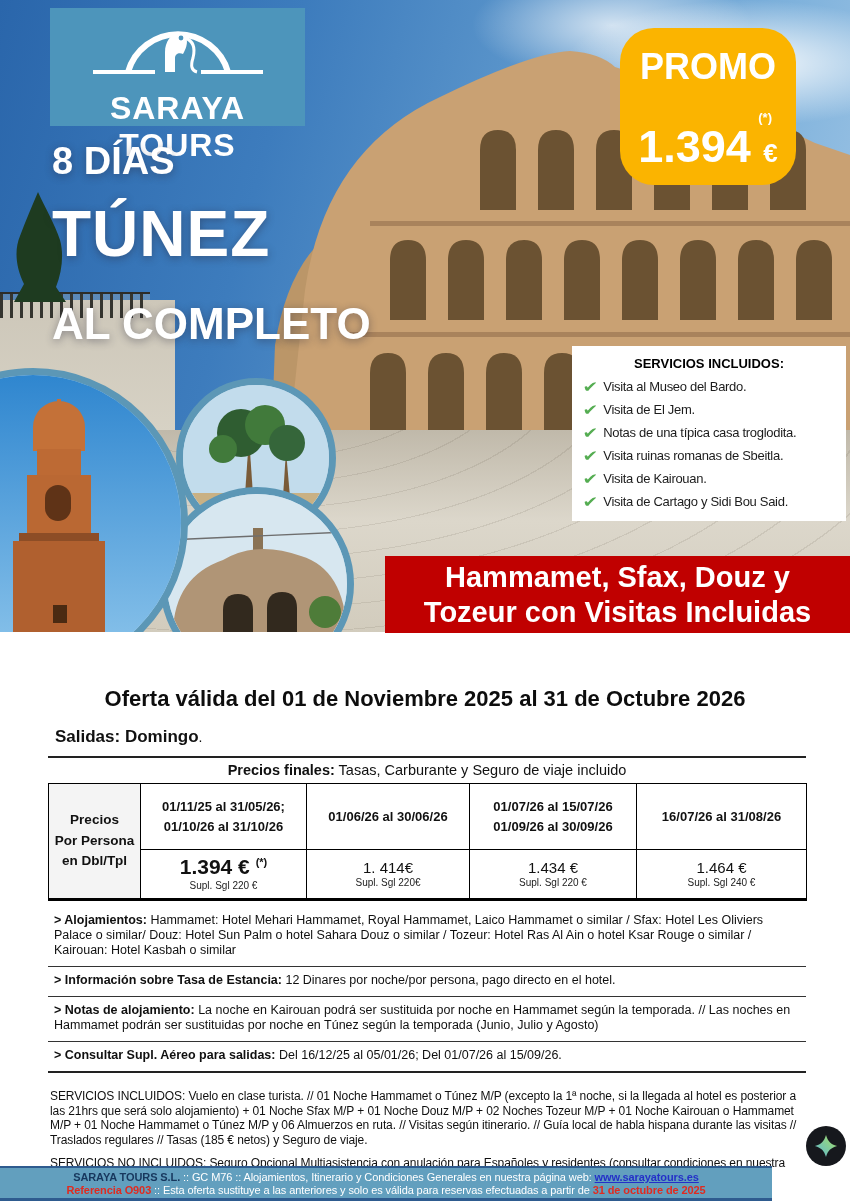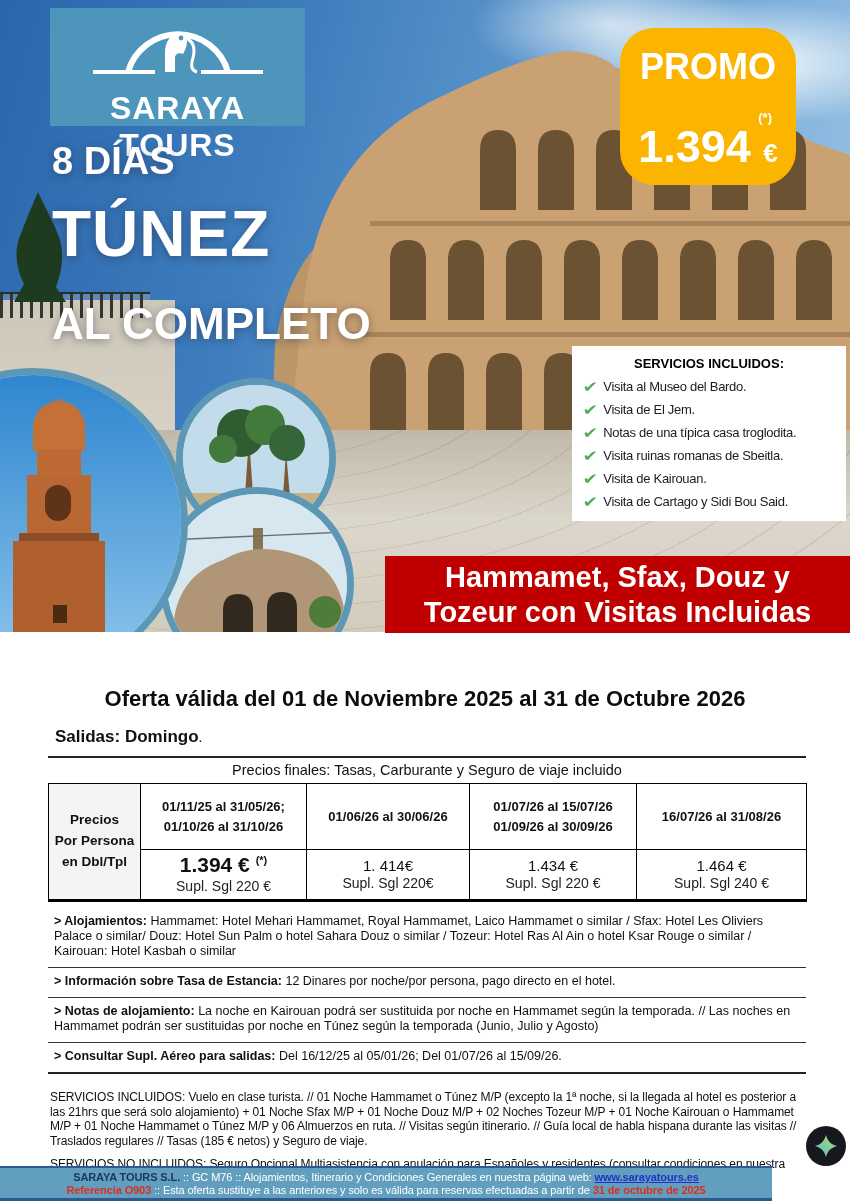--- a/index.html
+++ b/index.html
@@ -52,30 +52,30 @@
     display:flex; flex-direction:column; justify-content:center; text-align:center; color:#fff; font-weight:bold; font-size:29px; line-height:35px; }
 
   
   .content { position:absolute; left:0; top:632px; width:850px; color:#111; }
   .validity { margin-top:54px; text-align:center; font-size:22px; font-weight:bold; color:#0d0d0d; }
   .salidas { margin:15px 0 0 55px; font-size:17px; font-weight:bold; }
   .salidas .dot { font-weight:normal; font-size:14px; }
 
   .tablewrap { margin:9px 44px 0 48px; border-top:2px solid #222; }
   .caption { text-align:center; font-size:14.5px; padding:4px 0 5px; }
-  .caption b { font-weight:normal; }
+  .caption b { font-weight:bold; }
   table.prices { width:100%; border-collapse:collapse; border:1.5px solid #000; border-bottom:3px solid #000; table-layout:fixed; }
   table.prices td, table.prices th { border:1px solid #000; text-align:center; vertical-align:middle; }
   .rowhead { background:#f4f4f4; font-size:13.5px; font-weight:bold; line-height:1.55; }
   .dates { height:66px; font-size:13px; font-weight:bold; line-height:1.5; padding:4px 2px; }
   .pricecell { height:50px; padding:3px 2px 5px; }
   .bigprice { font-size:21px; font-weight:bold; }
   .bigprice sup { font-size:11px; font-weight:bold; }
   .midprice { font-size:15px; }
-  .suppl { font-size:14px; margin-top:1px; color:#222; }
+  .suppl { font-size:10px; margin-top:1px; color:#222; }
 
   .notes { margin:6px 44px 0 48px; }
   .note { border-bottom:1px solid #333; padding:6px 6px 8px; font-size:12.5px; line-height:15px; color:#101010; }
   .note:last-child { border-bottom:2.5px solid #222; }
   .note b { font-weight:bold;margin-top:40px; }
 
   .paras { margin:16px 44px 0 50px; }
   .para { font-size:12px; line-height:14.6px; margin-bottom:9px; color:#101010; letter-spacing:-0.1px; }
   .para b { font-weight:normal; }
 

